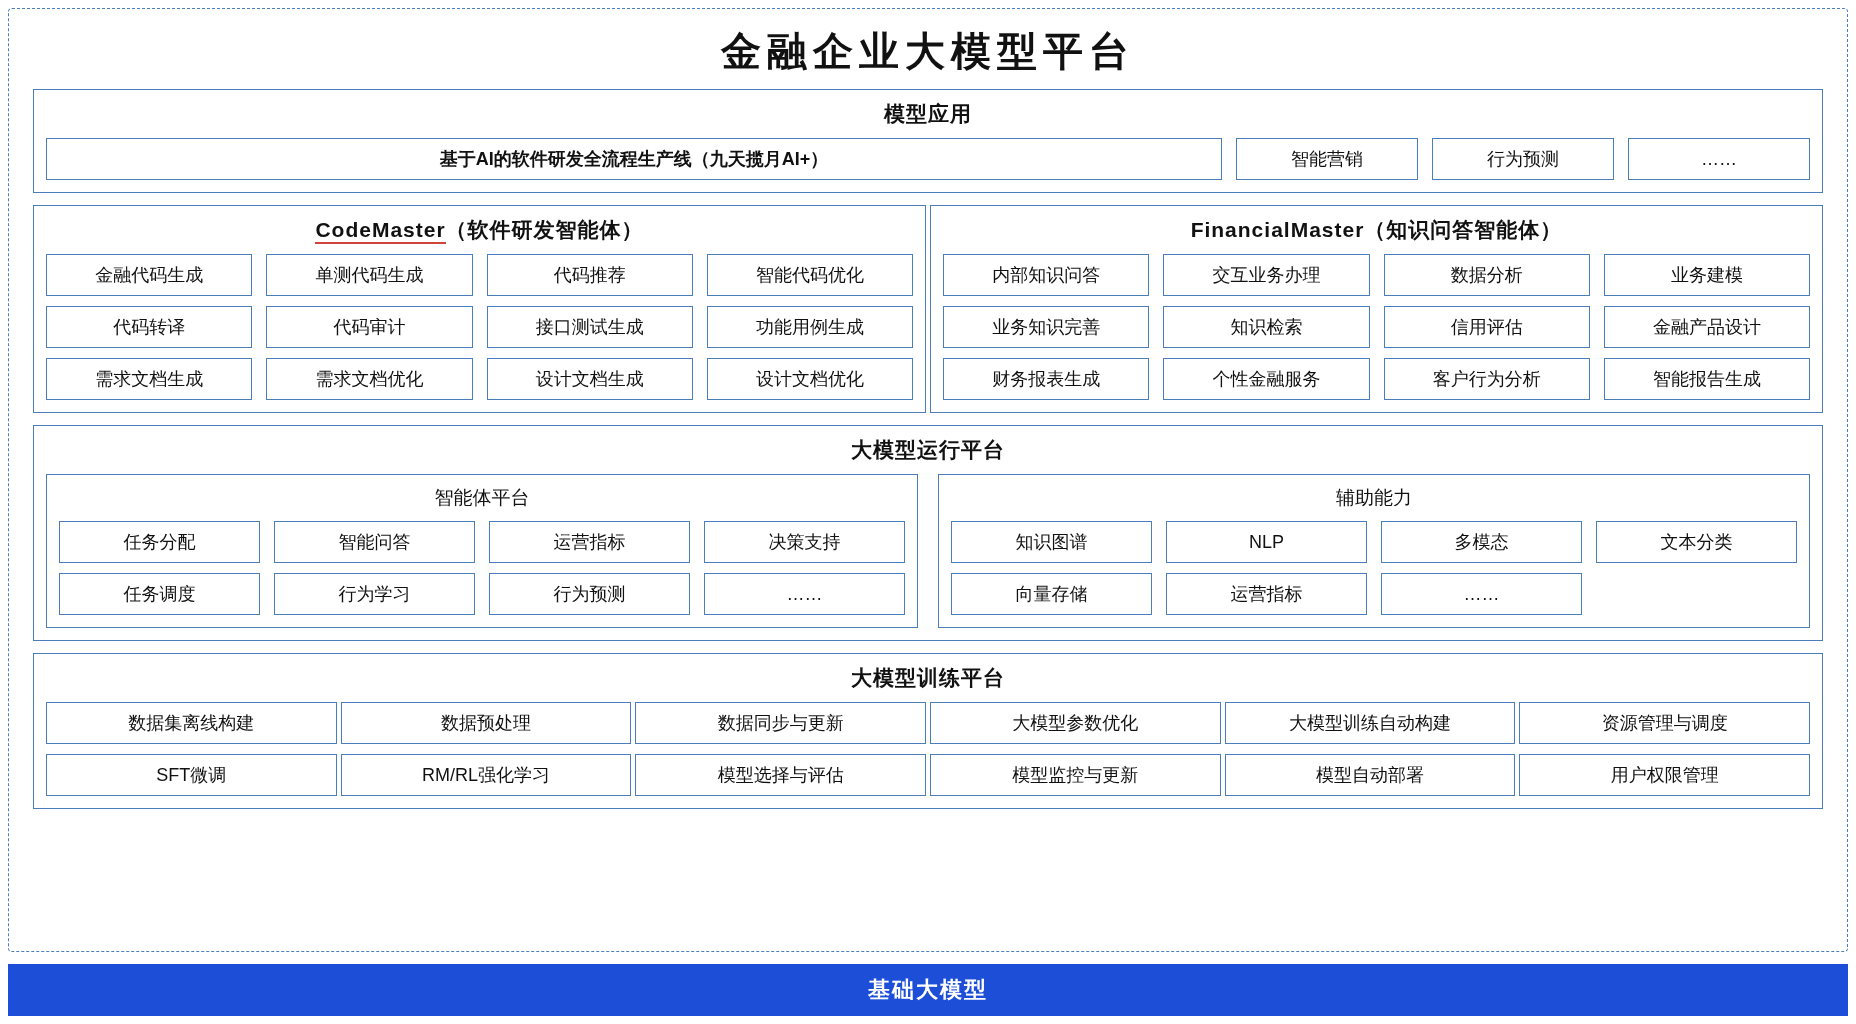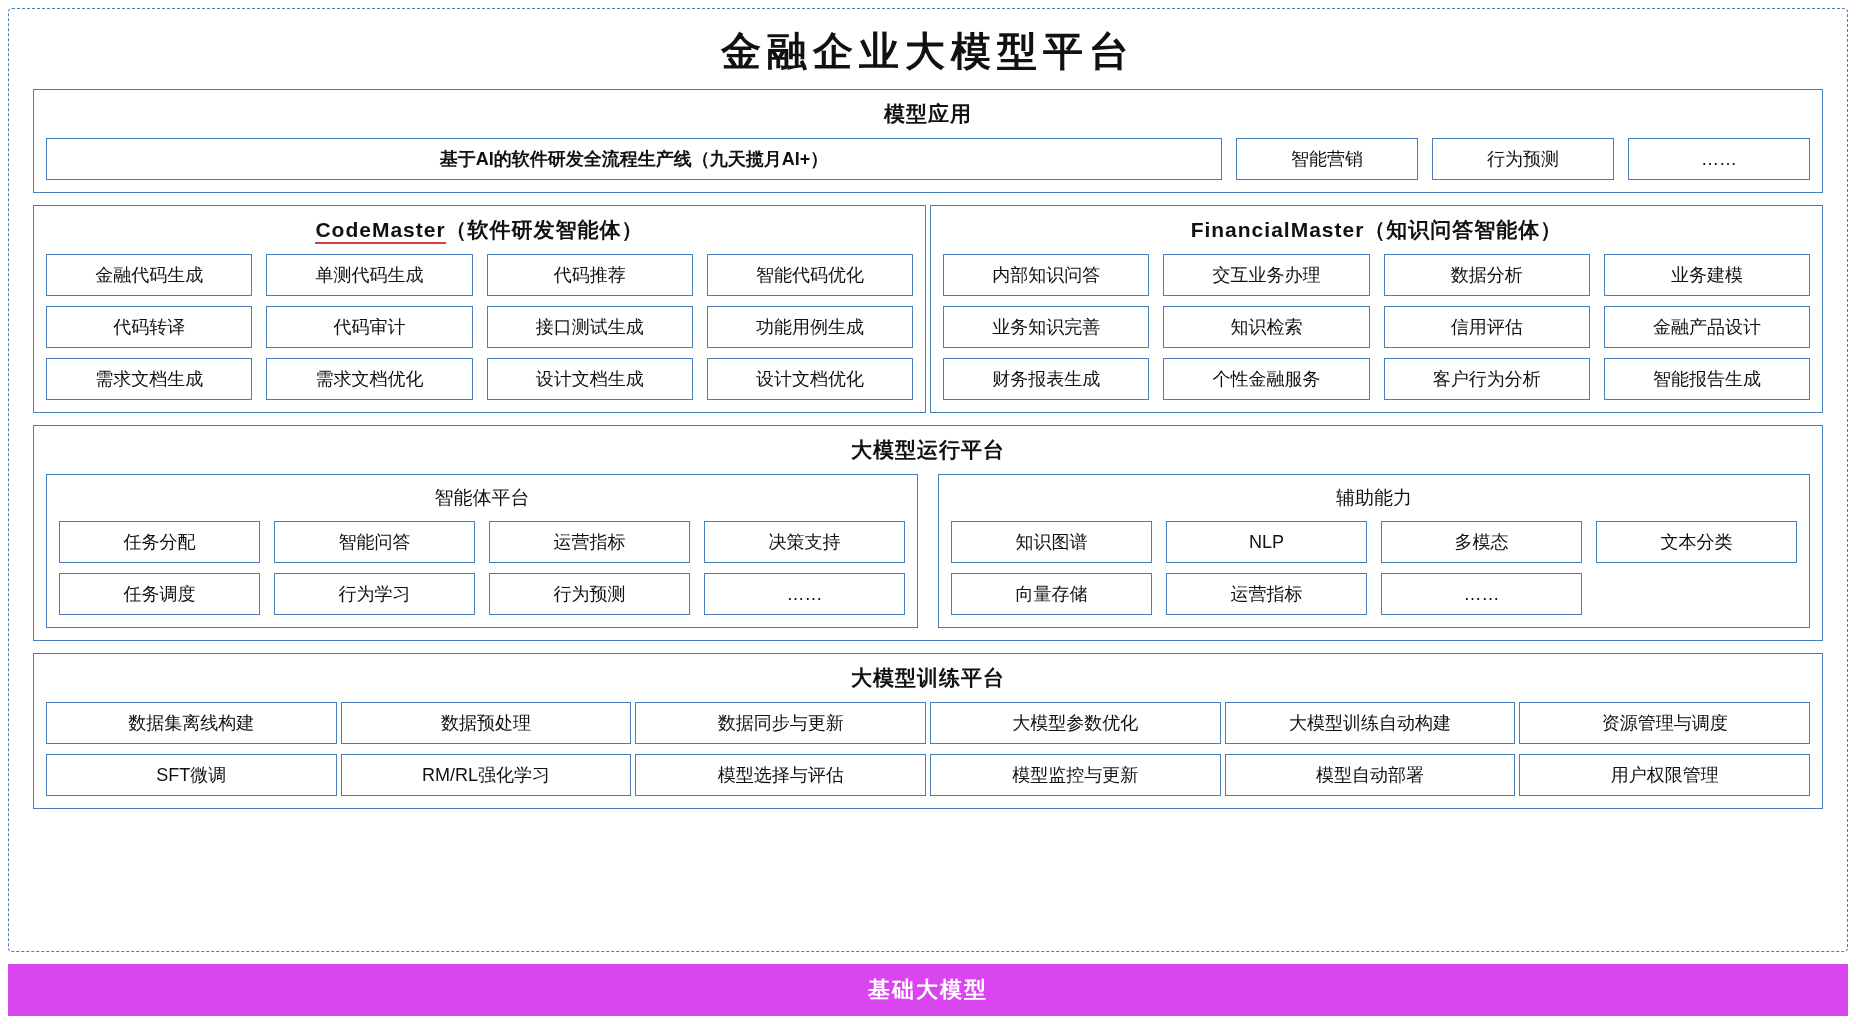--- a/index.html
+++ b/index.html
@@ -139,21 +139,21 @@
     gap: 10px 4px;
   }
 
   
   .bottom-bar {
     position: absolute;
     left: 8px;
     top: 964px;
     width: 1840px;
     height: 52px;
-    background: #d946ef;
+    background: #1d4ed8;
     color: #ffffff;
     font-size: 22px;
     font-weight: bold;
     letter-spacing: 2px;
     display: flex;
     align-items: center;
     justify-content: center;
   }
 </style>
 </head>

